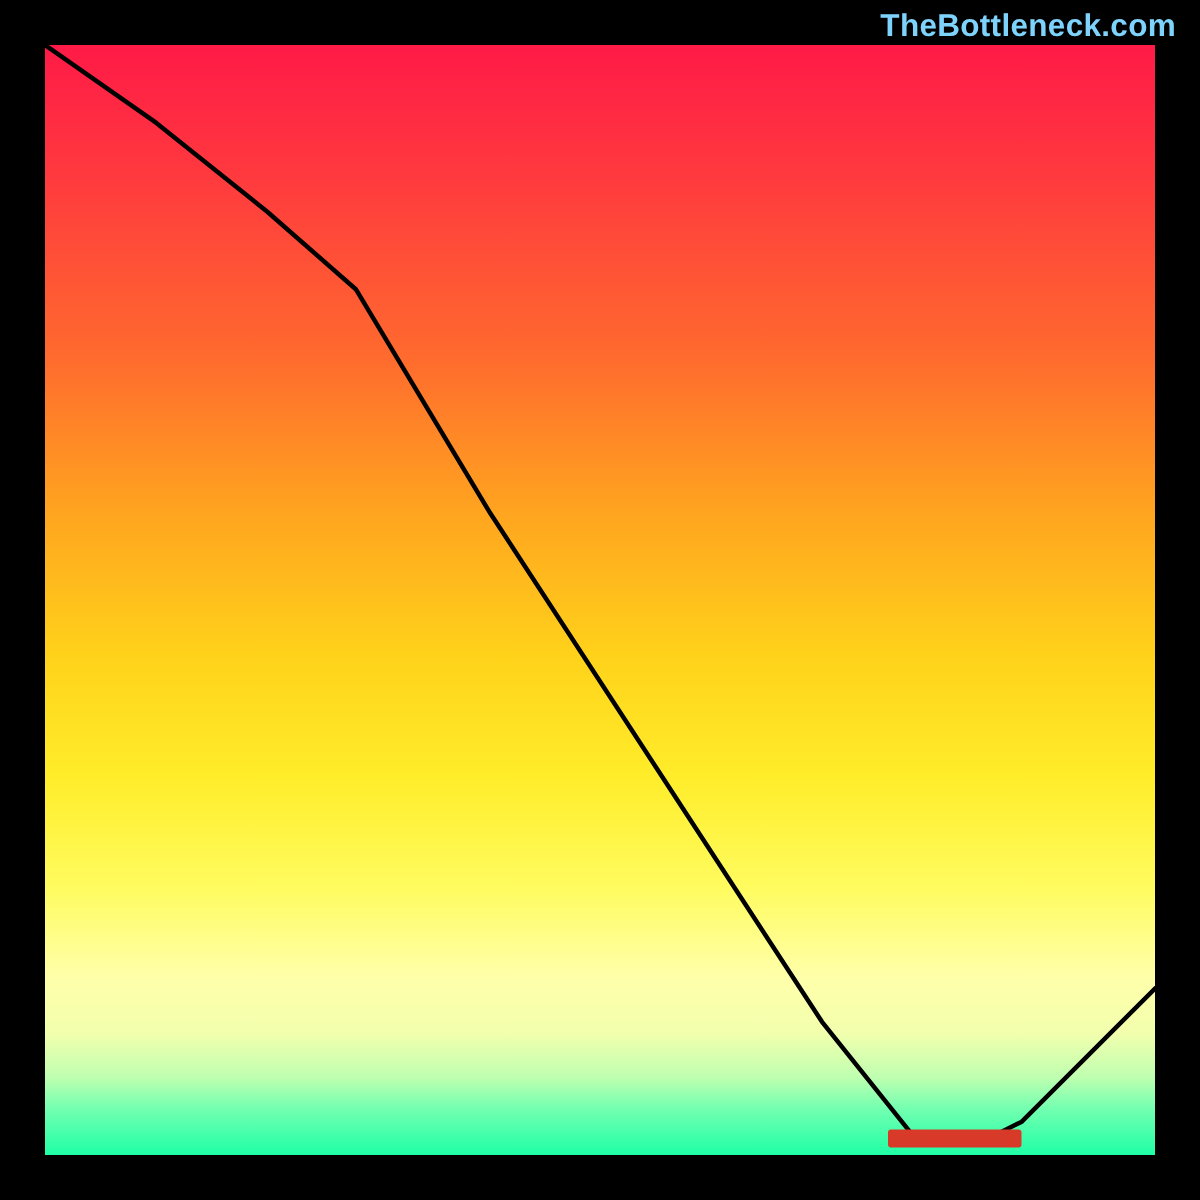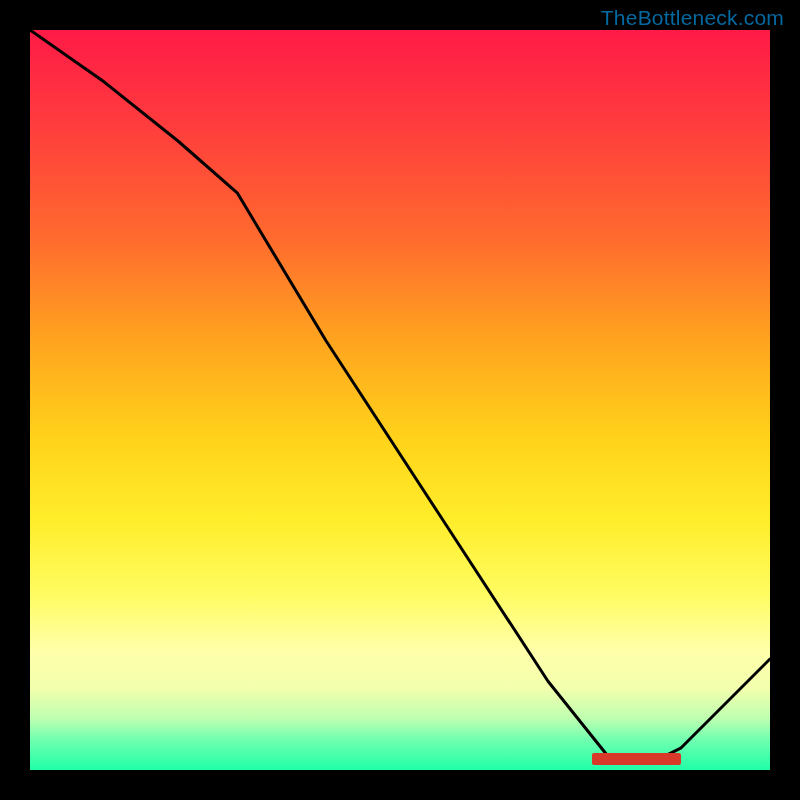--- a/index.html
+++ b/index.html
@@ -16,23 +16,23 @@
     left: 0;
     top: 0;
     width: 800px;
     height: 800px;
     background: #000;
   }
   .watermark {
     position: absolute;
     top: 6px;
     right: 16px;
-    color: #0369a1;
+    color: #7dd3fc;
     font-size: 21px;
-    font-weight: 400;
+    font-weight: 700;
     letter-spacing: 0.2px;
   }
   .plot-area {
     position: absolute;
     left: 30px;
     top: 30px;
     width: 740px;
     height: 740px;
     background: linear-gradient(to bottom,
       #ff1a47 0%,

